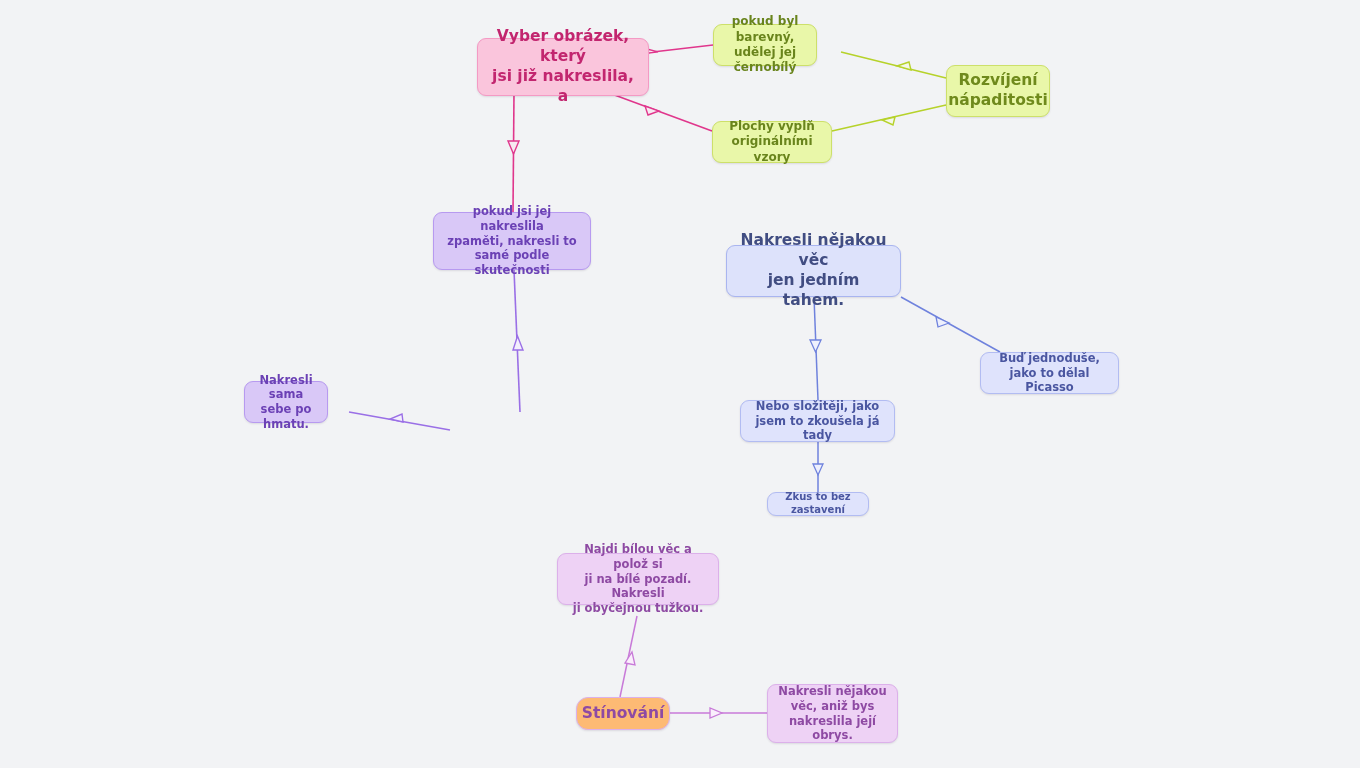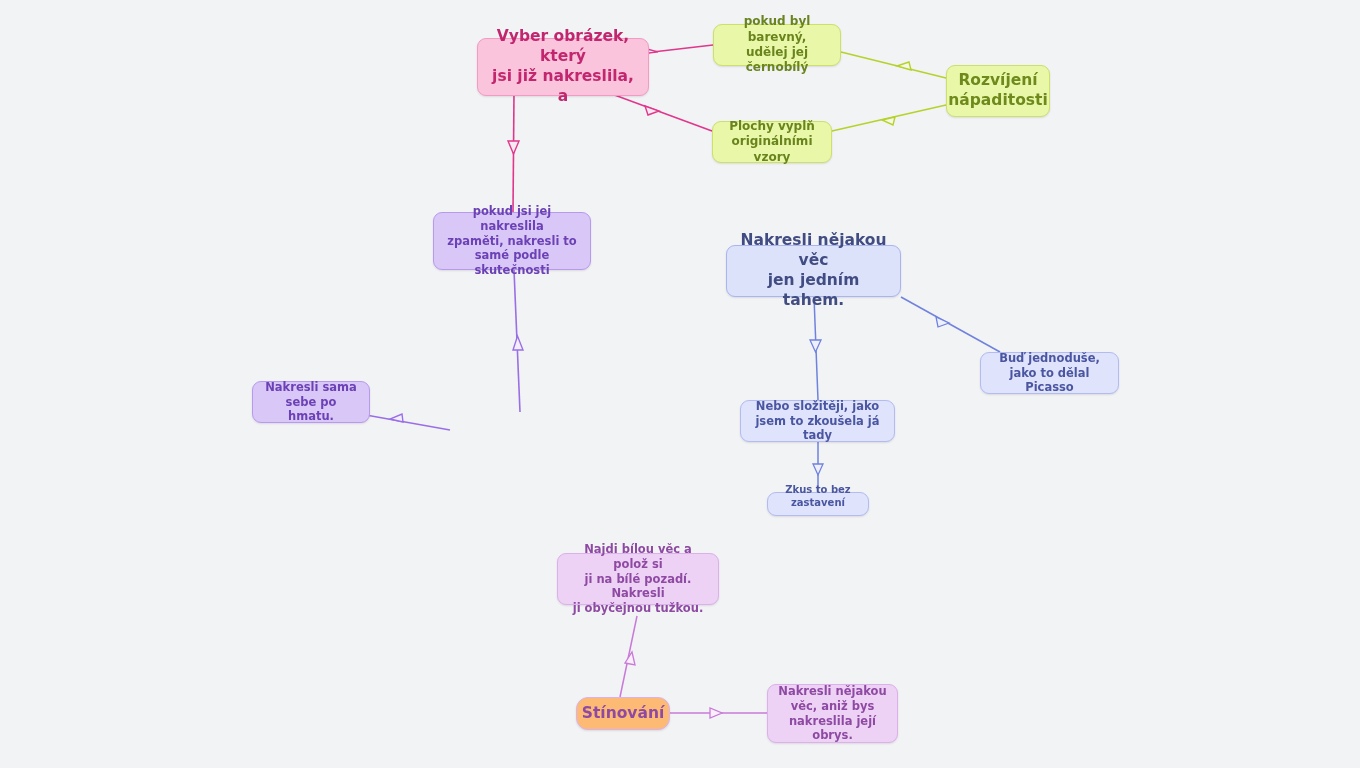--- a/index.html
+++ b/index.html
@@ -88,21 +88,20 @@
     background: #dfe3fc;
     border-color: #b2bcf2;
     color: #4a56a0;
     font-size: 11.5px;
   }
   .n-blue-small {
     background: #dfe3fc;
     border-color: #b2bcf2;
     color: #4a56a0;
     font-size: 10px;
-    align-items: flex-end;
   }
   
   .n-violet {
     background: #eed2f5;
     border-color: #dcb0ea;
     color: #8e4aa3;
     font-size: 11.5px;
   }
   .n-violet-main {
     background: #fdba74;
@@ -178,21 +177,21 @@
       <path d="M670 713 L767 713" stroke="#c87ad8" stroke-width="1.5" fill="none"></path>
       <path d="M710 708 L710 718 L722 713 Z" fill="#faeefc" stroke="#c87ad8" stroke-width="1.3"></path>
     </g>
   </svg>
 
   <div class="node n-pink-root" style="left:429px; top:38px; width:172px; height:58px;margin-left:48px;">
     <span>Vyber obrázek, který
 jsi již nakreslila, a</span>
   </div>
 
-  <div class="node n-green" style="left:713px; top:24px; width:128px; height:42px;">
+  <div class="node n-green" style="left:713px; top:24px; width:104px; height:42px;">
     <span>pokud byl barevný,
 udělej jej černobílý</span>
   </div>
 
   <div class="node n-green" style="left:712px; top:121px; width:120px; height:42px;">
     <span>Plochy vyplň
 originálními vzory</span>
   </div>
 
   <div class="node n-green-main" style="left:946px; top:65px; width:104px; height:52px;border-radius:9px;">
@@ -200,21 +199,21 @@
 nápaditosti</span>
   </div>
 
   <div class="node n-purple" style="left:433px; top:212px; width:158px; height:58px;">
     <span>pokud jsi jej nakreslila
 zpaměti, nakresli to
 samé podle skutečnosti</span>
   </div>
 
 
-  <div class="node n-purple" style="left:252px; top:381px; width:118px; height:42px;">
+  <div class="node n-purple" style="left:244px; top:381px; width:84px; height:42px;">
     <span>Nakresli sama
 sebe po hmatu.</span>
   </div>
 
   <div class="node n-blue-main" style="left:726px; top:245px; width:175px; height:52px;">
     <span>Nakresli nějakou věc
 jen jedním tahem.</span>
   </div>
 
   <div class="node n-blue" style="left:980px; top:352px; width:139px; height:42px;">

